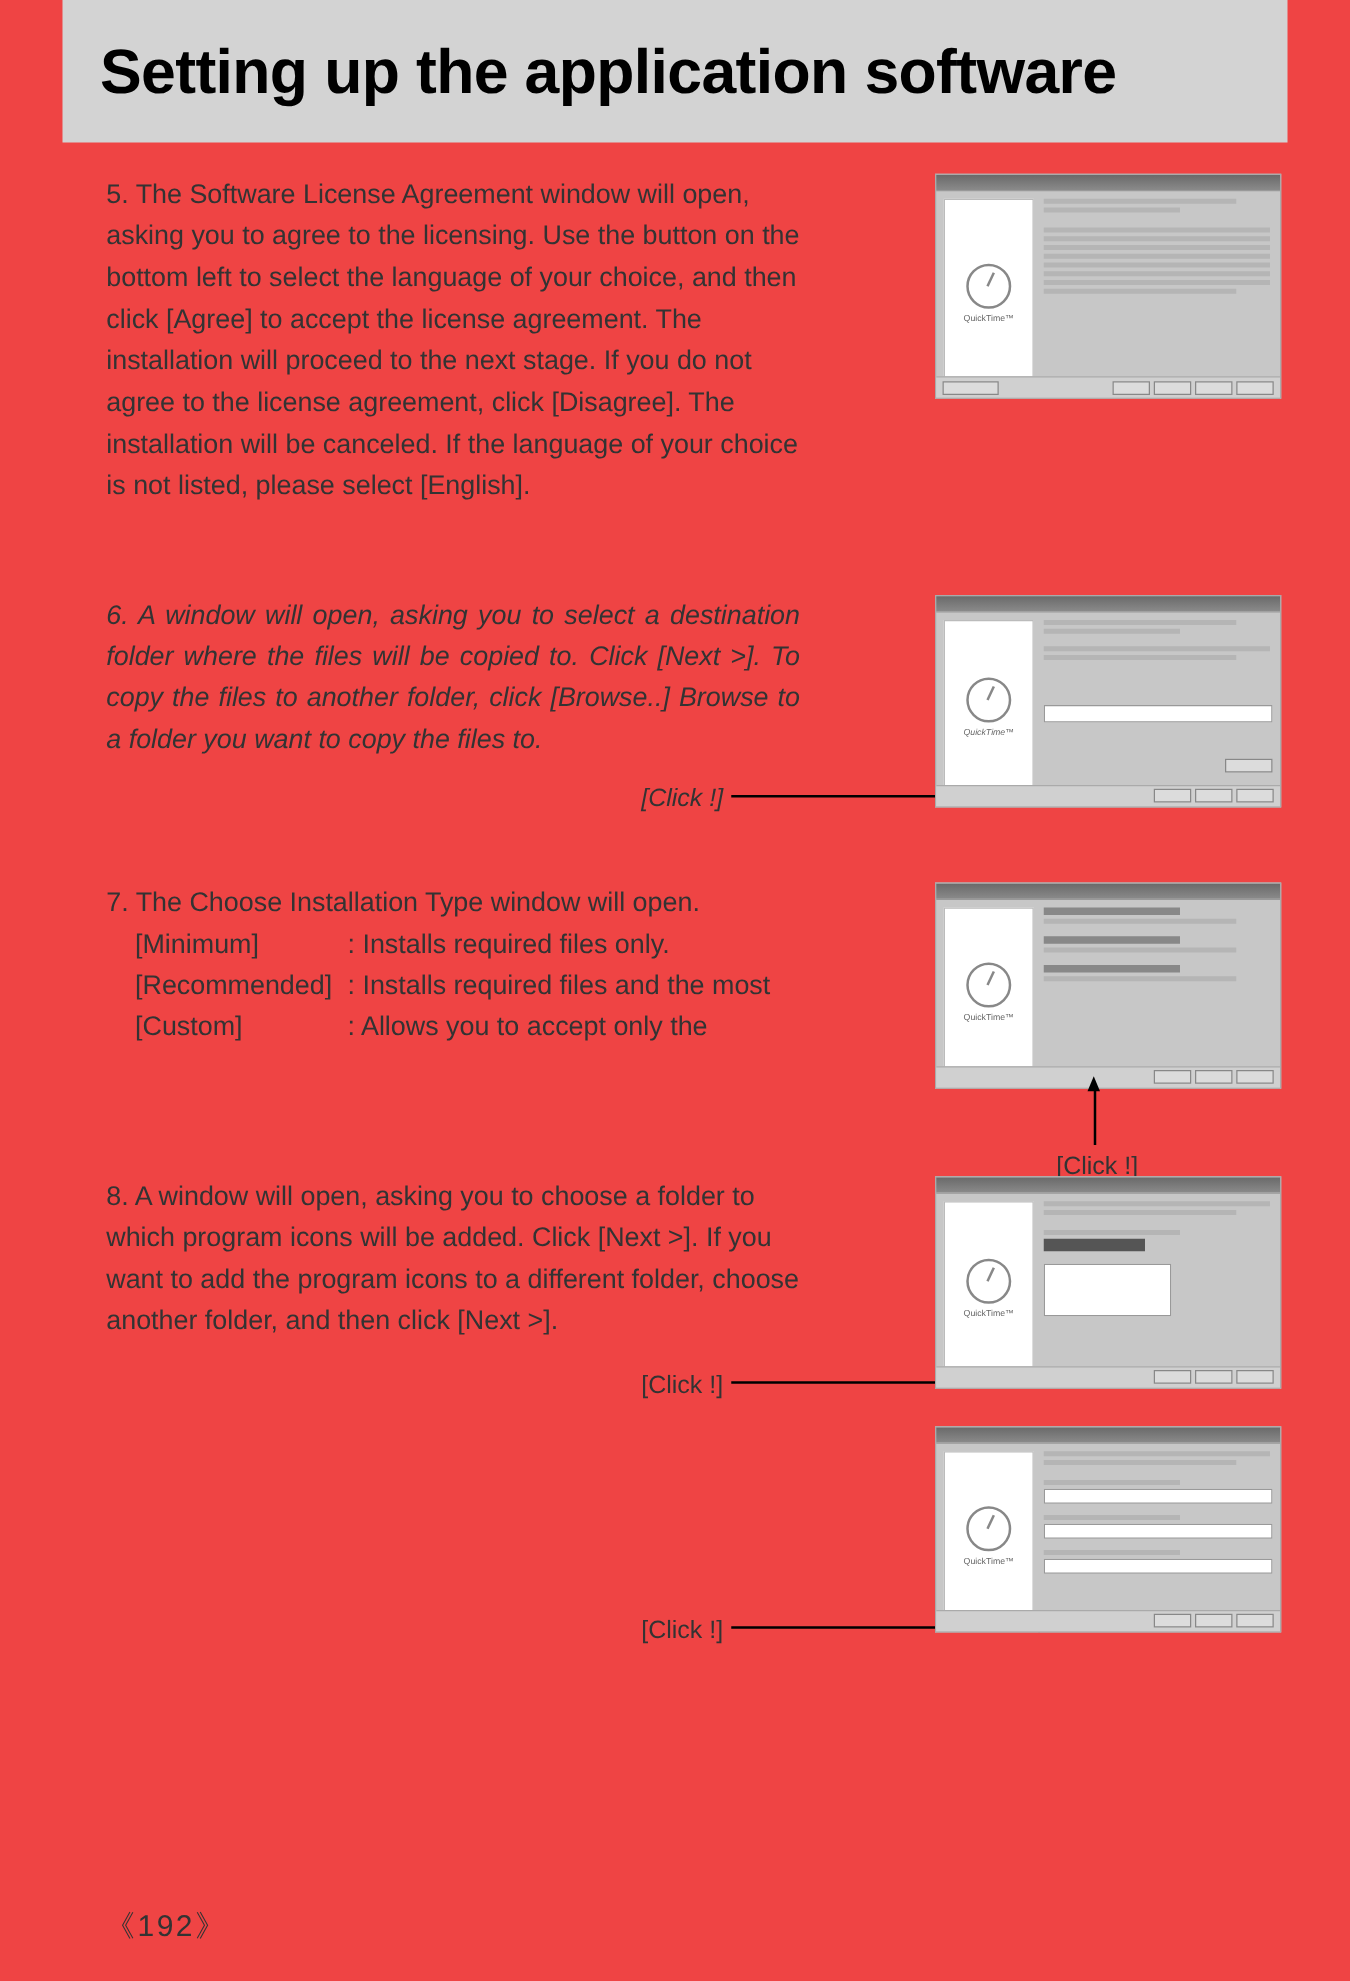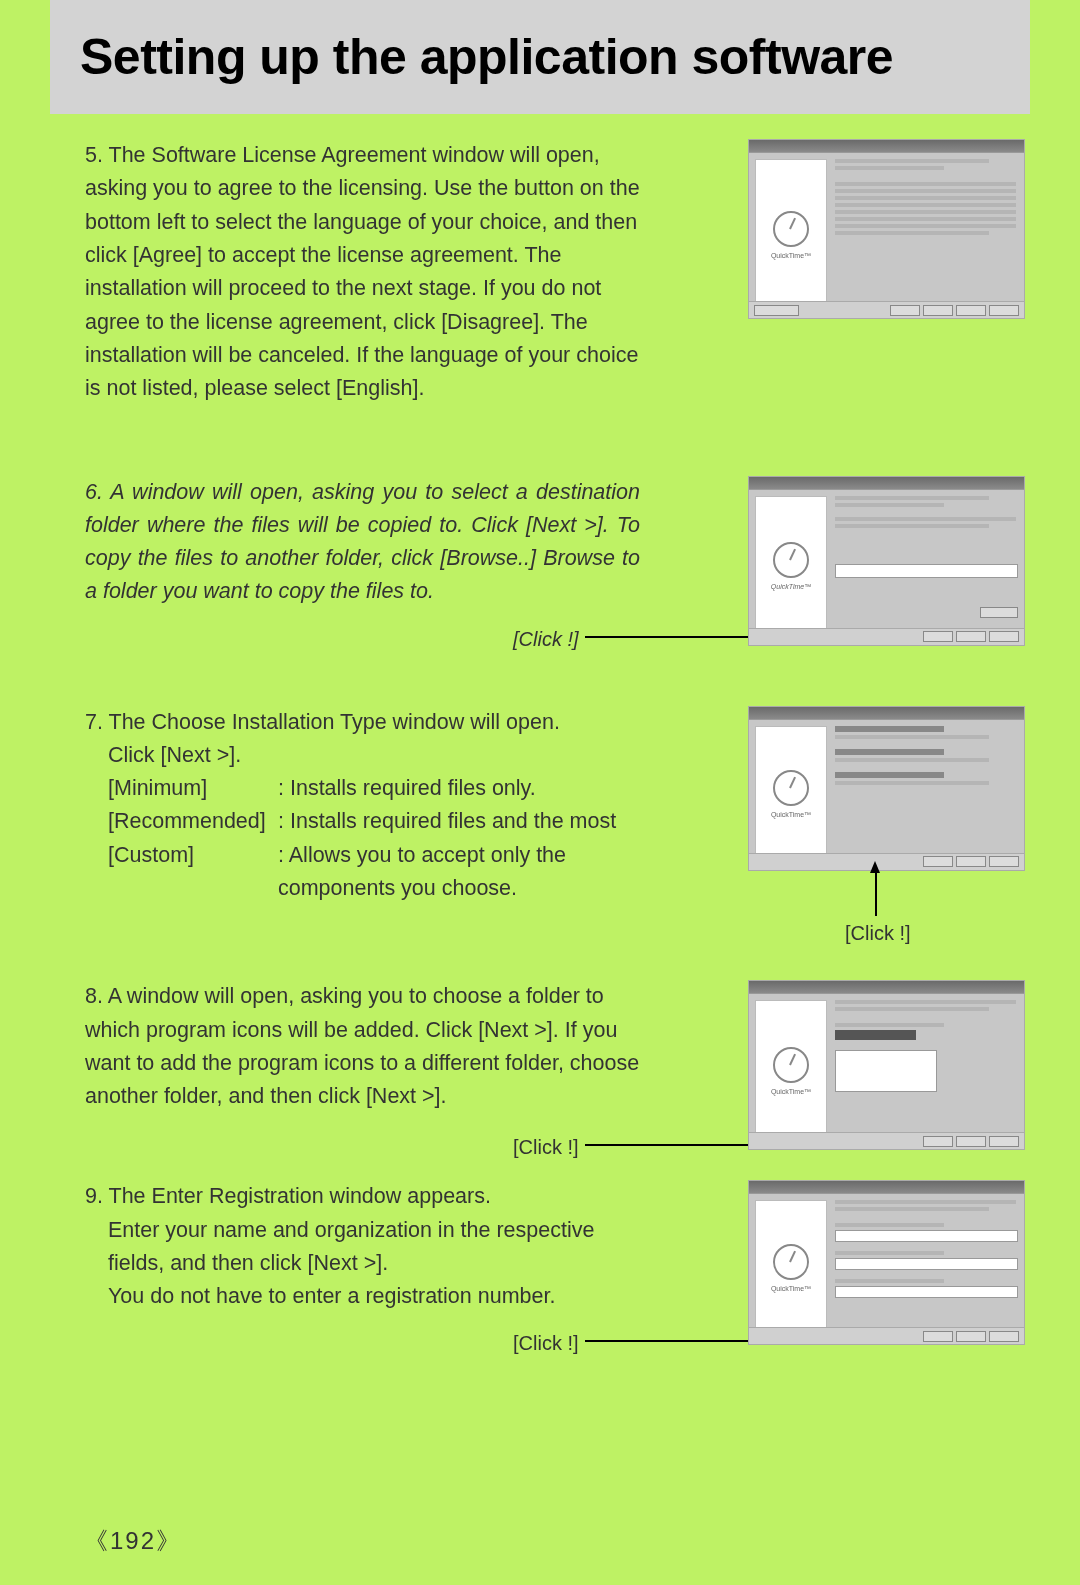--- a/index.html
+++ b/index.html
@@ -5,21 +5,21 @@
   body {
     margin: 0;
     padding: 0;
     background: #fff;
     display: flex;
     justify-content: center;
   }
   .page {
     width: 1080px;
     height: 1585px;
-    background: #bef264;
+    background: #ef4444;
     position: relative;
     box-sizing: border-box;
   }
   .header-band {
     background: #d3d3d3;
     margin: 0 50px;
     padding: 28px 30px 28px 30px;
   }
   .header-band h1 {
     margin: 0;
@@ -265,36 +265,34 @@
           <div class="btn"></div>
         </div>
       </div>
     </div>
 
     <div class="step" style="margin-bottom:75px;">
       <div class="step-text">
         <span class="step-num">7.</span>
         <span>The Choose Installation Type window will open.</span>
         <div class="indent-block">
-          <div>Click [Next &gt;].</div>
           <div class="opt-row">
             <div class="opt-label">[Minimum]</div>
             <div>: Installs required files only.</div>
           </div>
           <div class="opt-row">
             <div class="opt-label">[Recommended]</div>
             <div>: Installs required files and the most</div>
           </div>
           <div class="opt-row">
             <div class="opt-label">[Custom]</div>
             <div>: Allows you to accept only the</div>
           </div>
           <div class="opt-row">
             <div class="opt-label"></div>
-            <div>components you choose.</div>
           </div>
         </div>
       </div>
 
       <div class="screenshot" style="height:165px;">
         <div class="shot-titlebar"></div>
         <div class="shot-body">
           <div class="shot-left">
             <div class="qlogo"></div>
             <div class="qlabel">QuickTime™</div>
@@ -353,28 +351,20 @@
         </div>
         <div class="shot-bottom">
           <div class="btn"></div>
           <div class="btn"></div>
           <div class="btn"></div>
         </div>
       </div>
     </div>
 
     <div class="step">
-      <div class="step-text">
-        <span class="step-num">9.</span>
-        <span>The Enter Registration window appears.</span>
-        <div class="indent-block">
-          <div>Enter your name and organization in the respective fields, and then click [Next &gt;].</div>
-          <div>You do not have to enter a registration number.</div>
-        </div>
-      </div>
       <div class="click-label" style="left:428px; top:148px;">[Click !]</div>
       <div class="click-line" style="left:500px; top:160px; width:248px; height:2px;"></div>
       <div class="arrow-right" style="left:746px; top:155px;"></div>
 
       <div class="screenshot" style="height:165px;">
         <div class="shot-titlebar"></div>
         <div class="shot-body">
           <div class="shot-left">
             <div class="qlogo"></div>
             <div class="qlabel">QuickTime™</div>

